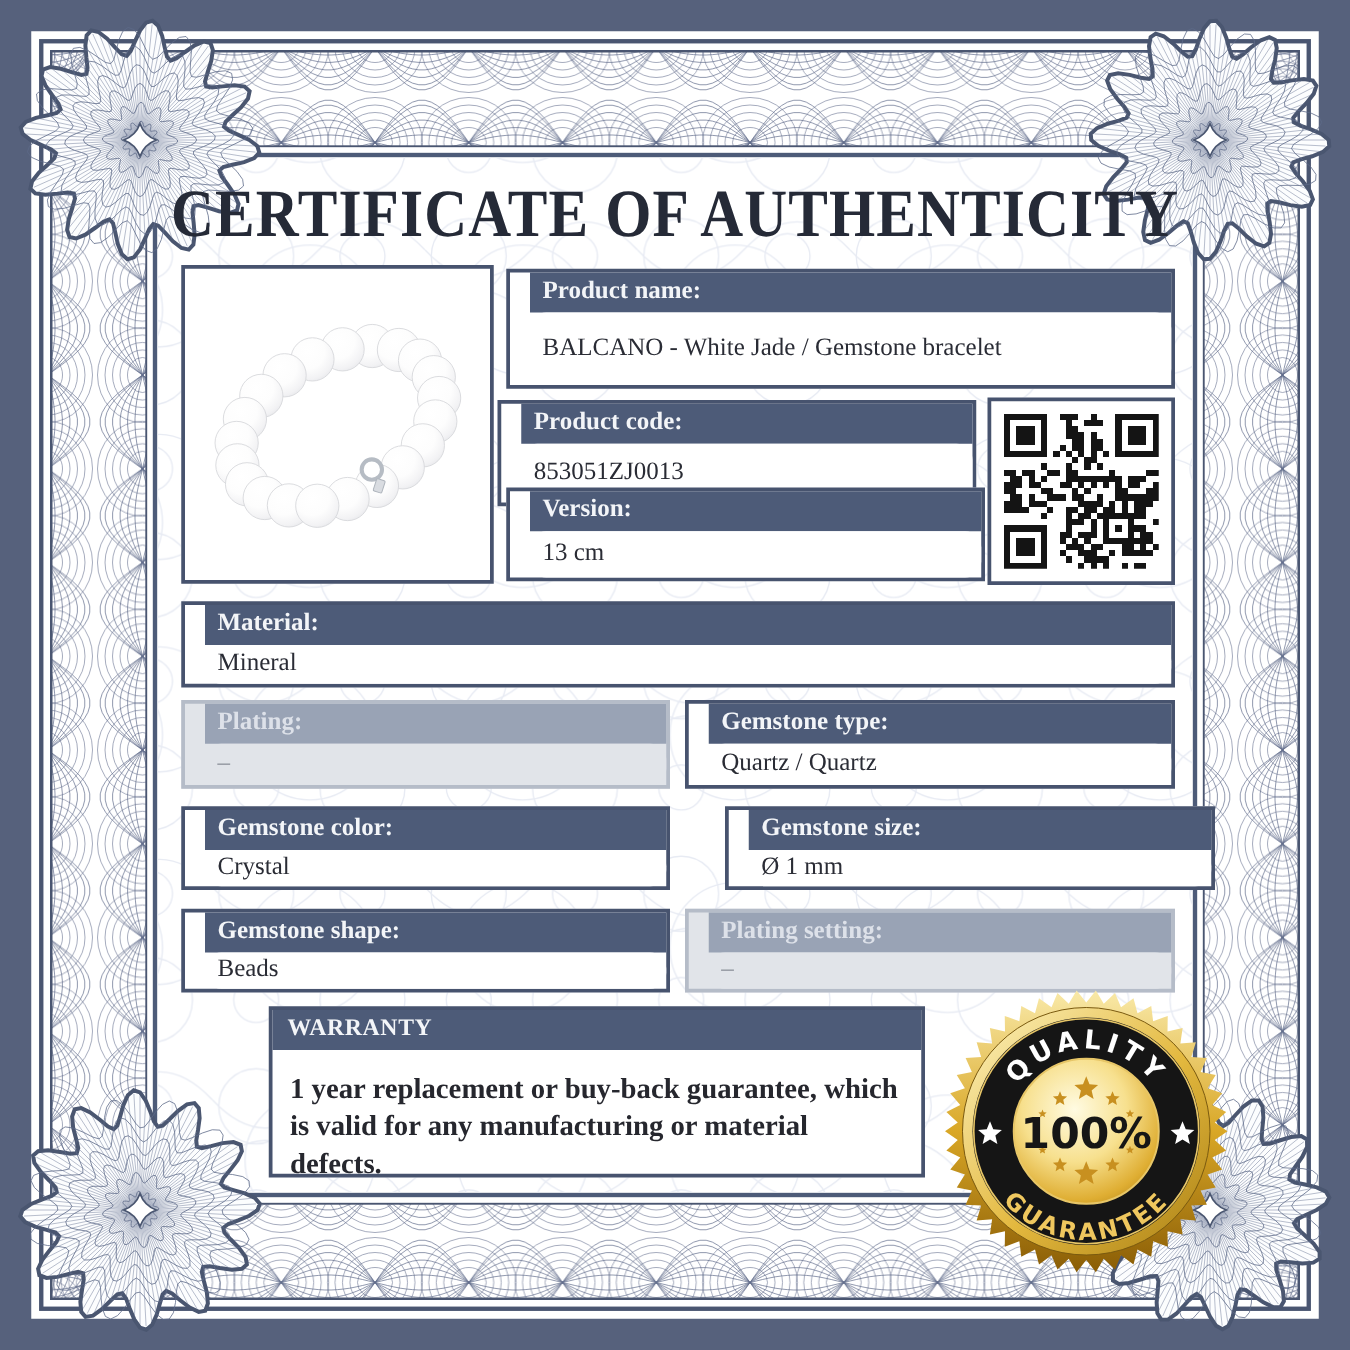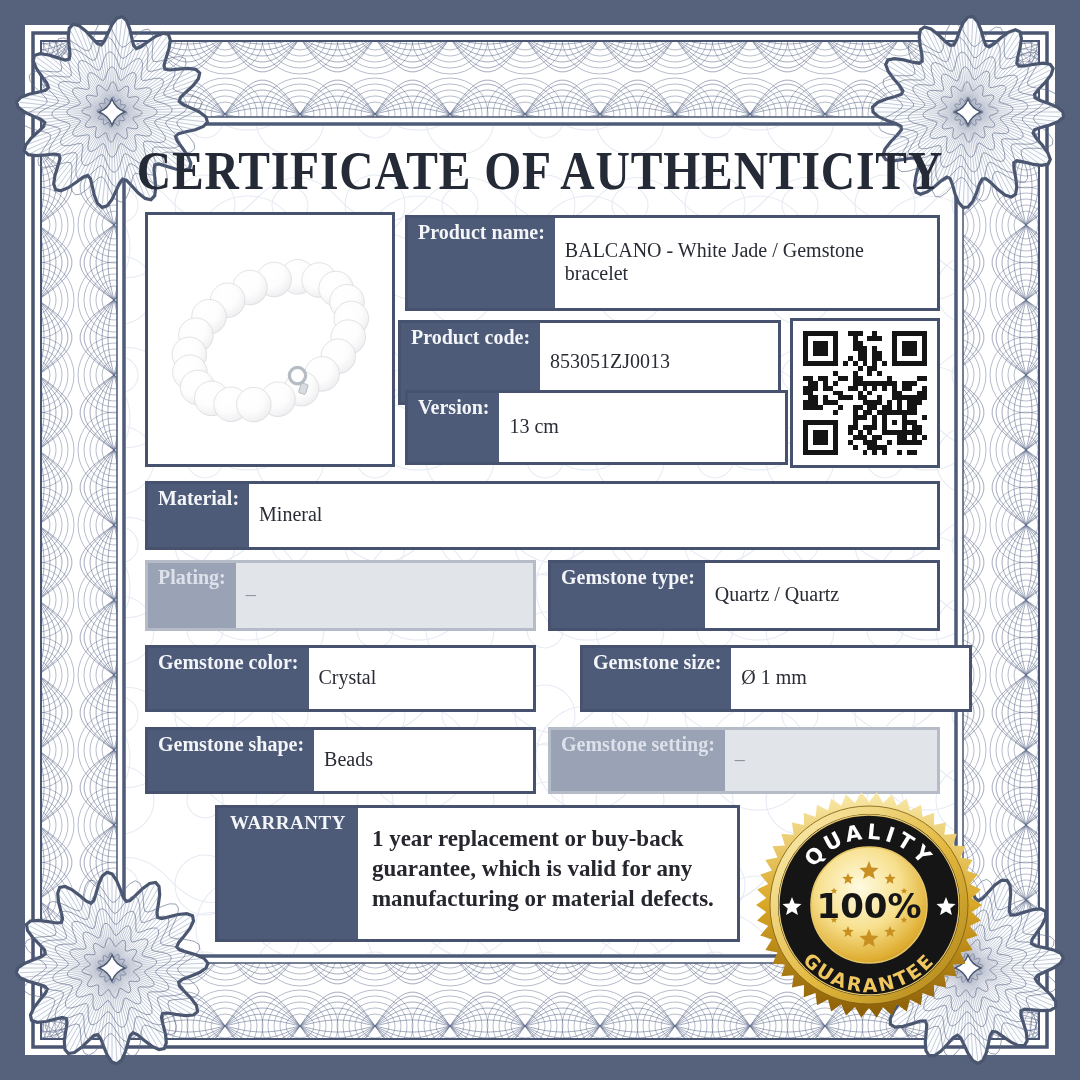--- a/index.html
+++ b/index.html
@@ -6,37 +6,37 @@
   .page{position:relative;width:1080px;height:1080px;overflow:hidden;background:var(--outer_bg,#56617c);
         font-family:"Liberation Serif",serif;}
   #bg-svg{position:absolute;left:0;top:0;z-index:0;}
   .content{position:absolute;left:0;top:0;width:1080px;height:1080px;z-index:1;}
 
   .cert-title{position:absolute;left:0;right:0;top:140px;text-align:center;
     font-weight:700;font-size:54px;color:var(--title_text,#252a37);
     transform:scaleX(.88);transform-origin:50% 50%;white-space:nowrap;letter-spacing:1px;}
 
   .field{position:absolute;border:3px solid var(--frame,#47536e);background:#fff;
-    display:flex;flex-direction:row;box-sizing:border-box;}
+    display:flex;flex-direction:column;box-sizing:border-box;padding-left:16px;}
   .field-label{background:var(--panel,#4d5b78);color:var(--panel_text,#f3f5f8);
     font-weight:700;font-size:20px;padding:3px 10px 6px 10px;flex:0 0 auto;}
   .field-value{font-size:20px;color:var(--value_text,#2a2c35);padding:2px 10px 4px 10px;
     flex:1;display:flex;align-items:center;background:#fff;border-radius:13px;}
   .field.disabled{border-color:#b5bcc8;background:var(--disabled_bg,#e1e4e9);}
   .field.disabled .field-label{background:var(--disabled_panel,#99a3b5);color:#dde1e9;}
   .field.disabled .field-value{color:var(--disabled_text,#8a8f99);background:var(--disabled_bg,#e1e4e9);}
 
   .photo-box{position:absolute;left:145px;top:212px;width:250px;height:255px;
     border:3px solid var(--frame,#47536e);background:#fff;box-sizing:border-box;padding:8px;}
   .qr-box{position:absolute;left:790px;top:318px;width:150px;height:150px;
     border:3px solid var(--frame,#47536e);background:#fff;box-sizing:border-box;padding:10px;}
 
   .warranty-box{position:absolute;left:215px;top:805px;width:525px;height:137px;
     border:3px solid var(--frame,#47536e);background:#fff;box-sizing:border-box;
-    display:flex;flex-direction:row;}
+    display:flex;flex-direction:column;}
   .warranty-label{background:var(--panel,#4d5b78);color:var(--panel_text,#f3f5f8);
     font-weight:700;font-size:19px;letter-spacing:.5px;padding:4px 12px 6px 12px;}
   .warranty-text{font-weight:700;font-size:23px;line-height:1.3;color:#26272e;
     padding:16px 14px;flex:1;}
 
   .badge{position:absolute;left:752px;top:788px;width:234px;height:234px;}
 </style>
 </head>
 <body>
 
@@ -1040,21 +1040,21 @@
       <div class="field-label">Gemstone size:</div>
       <div class="field-value">Ø 1 mm</div>
     </div>
 
     <div class="field" style="left:145px;top:727px;width:391px;height:67px;">
       <div class="field-label">Gemstone shape:</div>
       <div class="field-value">Beads</div>
     </div>
 
     <div class="field disabled" style="left:548px;top:727px;width:392px;height:67px;">
-      <div class="field-label">Gemstone setting:</div>
+      <div class="field-label">Plating setting:</div>
       <div class="field-value">–</div>
     </div>
 
     <div class="warranty-box">
       <div class="warranty-label">WARRANTY</div>
       <div class="warranty-text">1 year replacement or buy-back guarantee, which is valid for any manufacturing or material defects.</div>
     </div>
 
     <svg class="badge" viewBox="-117 -117 234 234">
       <defs>

